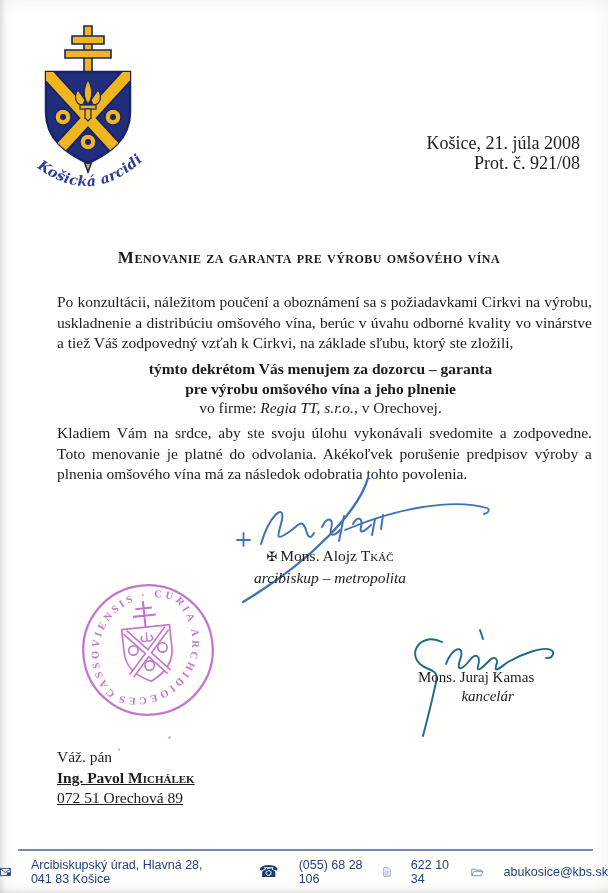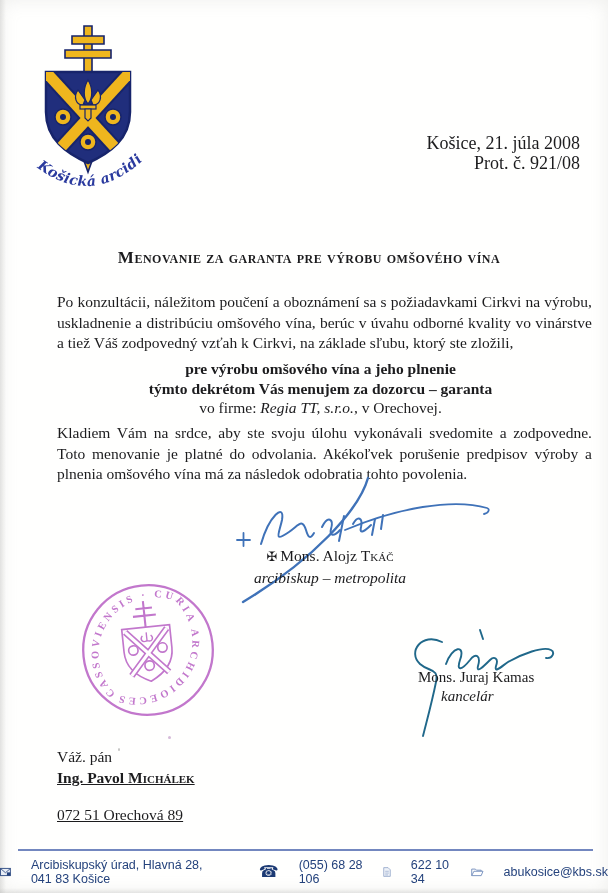--- a/index.html
+++ b/index.html
@@ -36,25 +36,25 @@
   .sig1-text{position:absolute;left:180px;width:300px;top:545px;text-align:center;
     font-size:15.5px;line-height:21px;font-weight:normal;}
   .sig1-text .role{font-style:italic;}
   .cross-glyph{font-family:"DejaVu Sans", sans-serif;font-size:13px;margin-right:3px;}
   .sc{font-variant:small-caps;}
 
   .stamp{position:absolute;left:78px;top:580px;opacity:.92;}
 
   .sig2-ink{position:absolute;left:396px;top:616px;}
   .sig2-text{position:absolute;left:418px;top:668px;font-size:15px;line-height:19px;}
-  .sig2-text .role{font-style:italic;margin-left:23px;}
+  .sig2-text .role{font-style:italic;margin-left:23px;text-align:center;}
 
   .recipient{position:absolute;left:57px;top:747px;font-size:15.5px;line-height:20.5px;}
   .recipient .name{font-weight:bold;text-decoration:underline;}
-  .recipient .addr{text-decoration:underline;margin-top:17px;}
+  .recipient .addr{text-decoration:underline;}
 
   .footer-rule{position:absolute;left:18px;right:15px;top:849px;height:2px;
     background:#5a72b4;opacity:.85;}
   .footer{position:absolute;left:0;right:0;top:858px;display:flex;
     justify-content:center;align-items:center;gap:20px;
     font-family:"Liberation Sans", sans-serif;font-size:12.5px;color:#24427c;}
   .footer .gap{width:4px;}
   .phone-glyph{font-family:"DejaVu Sans", sans-serif;font-size:16px;color:#1c3a74;line-height:1;}
   .ficon{display:inline-block;vertical-align:middle;}
 
@@ -108,22 +108,22 @@
   <div class="dateblock">
     <div>Košice, 21. júla 2008</div>
     <div>Prot. č. 921/08</div>
   </div>
 
   <div class="title">Menovanie za garanta pre výrobu omšového vína</div>
 
   <div class="para para1">Po konzultácii, náležitom poučení a oboznámení sa s požiadavkami Cirkvi na výrobu, uskladnenie a distribúciu omšového vína, berúc v úvahu odborné kvality vo vinárstve a tiež Váš zodpovedný vzťah k Cirkvi, na základe sľubu, ktorý ste zložili,</div>
 
   <div class="decree">
+    <div class="b">týmto dekrétom Vás menujem za dozorcu – garanta</div>
     <div class="b">pre výrobu omšového vína a jeho plnenie</div>
-    <div class="b">týmto dekrétom Vás menujem za dozorcu – garanta</div>
     <div><span>vo firme: </span><span class="it">Regia TT, s.r.o.</span><span>, v Orechovej.</span></div>
   </div>
 
   <div class="para para2">Kladiem Vám na srdce, aby ste svoju úlohu vykonávali svedomite a zodpovedne. Toto menovanie je platné do odvolania. Akékoľvek porušenie predpisov výroby a plnenia omšového vína má za následok odobratia tohto povolenia.</div>
 
   <svg class="sig1-ink" width="272" height="132" viewBox="0 0 272 132">
     <g fill="none" stroke="#3f72b8" stroke-width="2" stroke-linecap="round">
       <path d="M143,2 C134,34 88,84 18,126" stroke-width="2.4"></path>
       <path d="M12,64 h13 M18.5,57 v13" stroke-width="1.8"></path>
       <path d="M36,68 C44,40 60,26 57,44 C54,58 48,67 64,56 C74,49 77,42 81,54 C83,61 85,64 89,57"></path>

